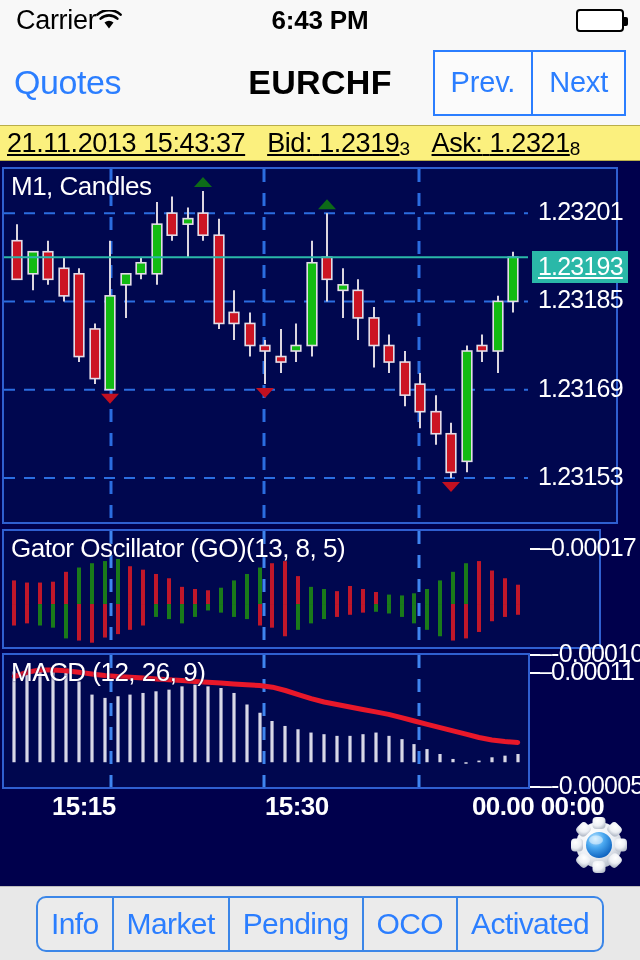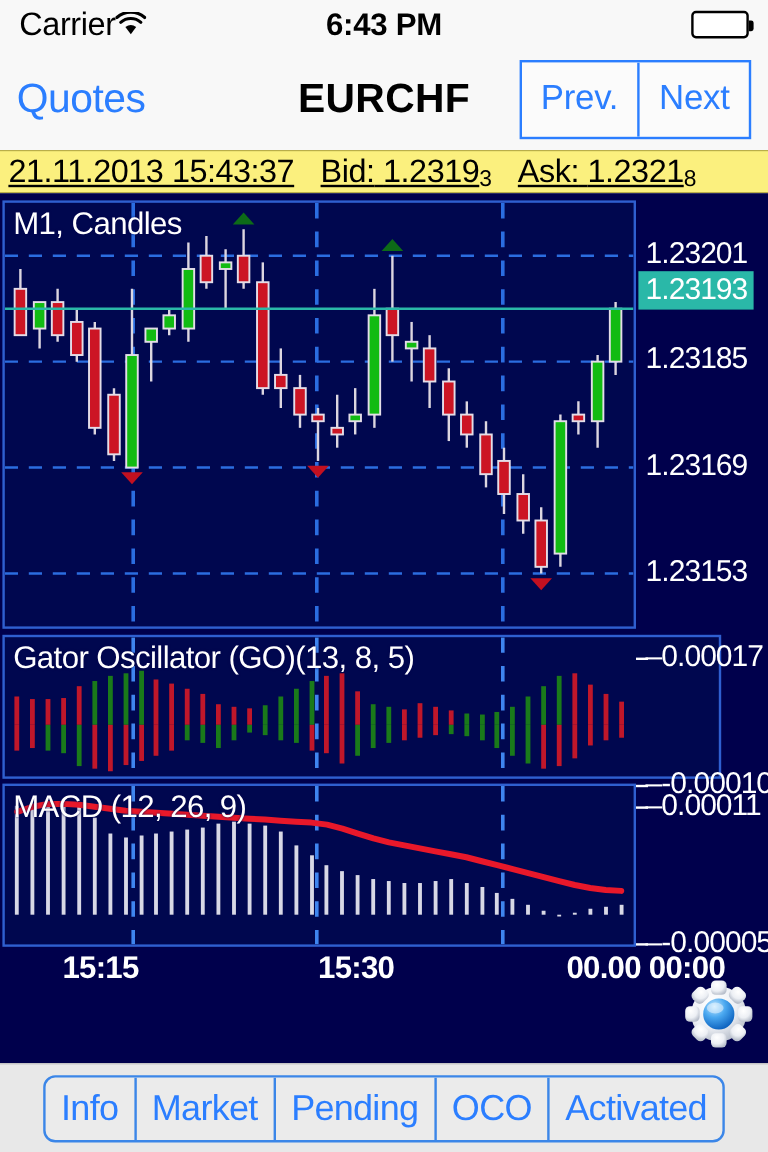--- a/index.html
+++ b/index.html
@@ -77,21 +77,21 @@
   
   .chartwrap{
     width:640px; height:725px; background:#00004c;
     position:relative;
   }
   .pane{
     position:absolute; left:2px;
     border:2px solid #2f5fd0; background:#00074f;
     overflow:hidden;
   }
-  #pane-price{ top:6px; width:528px; height:357px; }
+  #pane-price{ top:6px; width:616px; height:357px; }
   #pane-gator{ top:368px; width:599px; height:120px; }
   #pane-macd{ top:492px; width:528px; height:136px; }
   .pane-title{
     position:absolute; left:7px; top:2px;
     color:#fff; font-size:26px; letter-spacing:-0.5px;
     white-space:nowrap; z-index:5; text-shadow:0 0 2px #00004c;
   }
   .svgroot{ position:absolute; left:0; top:0; }
 
   
@@ -401,21 +401,21 @@
         <path d="M 10.3 21.5 L 23.2 17.3 L 36.1 14.9 L 49.0 14.9 L 62.0 15.7 L 74.9 17.3 L 87.8 19.0 L 100.7 20.6 L 113.6 21.5 L 126.5 22.3 L 139.4 23.1 L 152.3 23.9 L 165.2 24.8 L 178.1 25.6 L 191.0 26.4 L 203.9 27.2 L 216.8 28.0 L 229.7 28.9 L 242.6 29.7 L 255.5 30.5 L 268.5 32.2 L 281.4 35.5 L 294.3 39.6 L 307.2 43.7 L 320.1 47.0 L 333.0 49.5 L 345.9 52.0 L 358.8 54.5 L 371.7 56.9 L 384.6 59.4 L 397.5 62.7 L 410.4 66.0 L 423.3 69.3 L 436.2 72.6 L 449.1 75.9 L 462.0 79.2 L 475.0 82.5 L 487.9 85.0 L 500.8 86.6 L 513.7 87.4" fill="none" stroke="#e8182a" stroke-width="5" stroke-linejoin="round" stroke-linecap="round"></path>
       </svg>
     <div class="pane-title">MACD (12, 26, 9)</div>
   </div>
 
   <div class="scale" id="scale">
       <div class="scale-lbl" style="top: 36.125px;">1.23201</div>
       <div class="scale-lbl" style="top: 124.375px;">1.23185</div>
       <div class="scale-lbl" style="top: 212.625px;">1.23169</div>
       <div class="scale-lbl" style="top: 300.875px;">1.23153</div>
-      <div class="scale-cur" style="top: 65px;">1.23193</div>
+      <div class="scale-cur" style="top: 90px; text-decoration: underline;">1.23193</div>
       <div class="scale-lbl" style="top: 372px;">–0.00017</div>
       <div class="tickmark" style="top: 387px;"></div>
       <div class="scale-lbl" style="top: 478px;">–-0.00010</div>
       <div class="tickmark" style="top: 493px;"></div>
       <div class="scale-lbl" style="top: 496px;">–0.00011</div>
       <div class="tickmark" style="top: 511px;"></div>
       <div class="scale-lbl" style="top: 610px;">–-0.00005</div>
       <div class="tickmark" style="top: 625px;"></div>
     </div>
 

